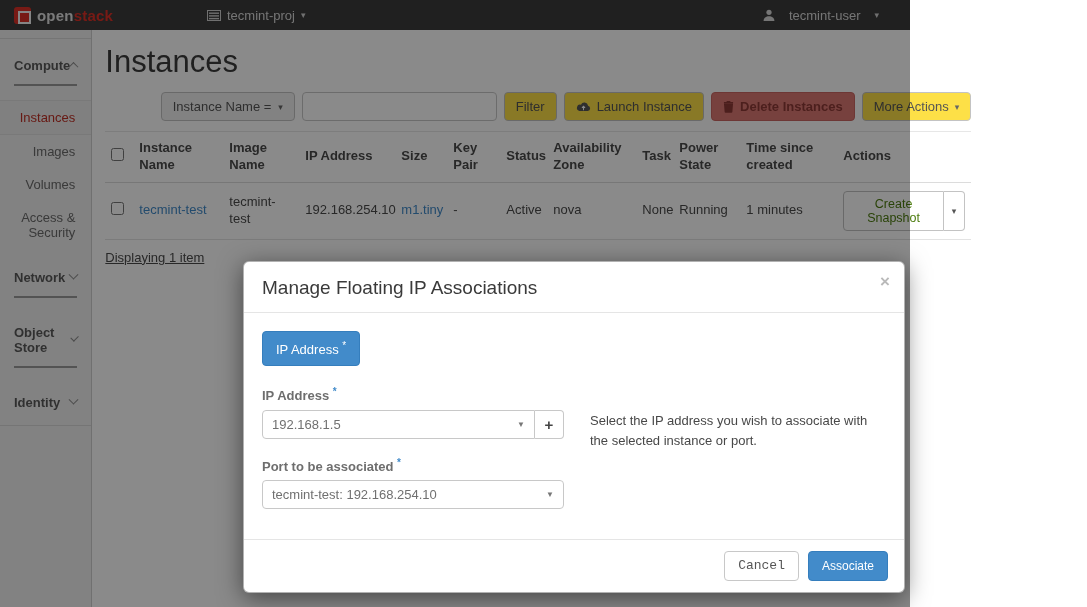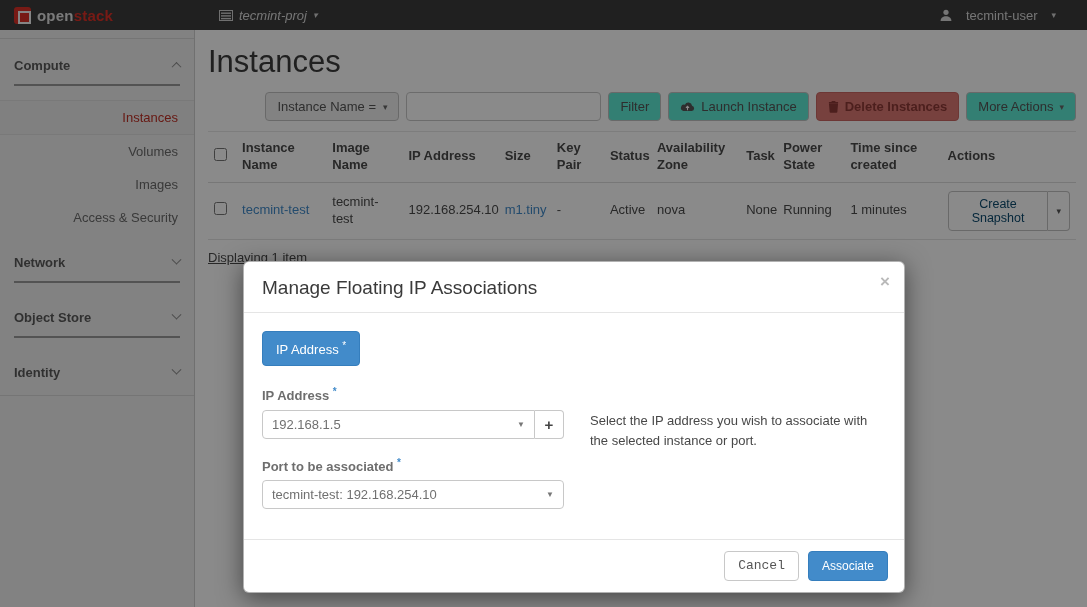--- a/index.html
+++ b/index.html
@@ -1,29 +1,29 @@
 <!DOCTYPE html>
 <html><head>
 <meta charset="utf-8">
 <style>
   * { margin:0; padding:0; box-sizing:border-box; }
   html,body { width:1087px; height:607px; overflow:hidden; background:#fff;
               font-family:"Liberation Sans", sans-serif; }
-  .app { position:relative; width:1087px; height:607px; }
+  .app { position:relative; width:910px; height:607px; }
 
   
   .topbar { position:absolute; top:0; left:0; width:100%; height:30px; background:#3b3b3b;
             display:flex; align-items:center; color:#d9d9d9; font-size:13px; z-index:1; }
   .brand { display:flex; align-items:center; gap:6px; padding-left:14px; width:195px; }
   .logo-mark { width:17px; height:17px; background:#dd3127; border-radius:3px; position:relative; display:inline-block; }
   .logo-mark::after { content:""; position:absolute; left:4px; top:4px; width:9px; height:9px;
                       border:2px solid #f5f5f5; background:#dd3127; }
   .brand-open { color:#e2e2e2; font-weight:bold; font-size:15px; letter-spacing:.2px; }
   .brand-stack { color:#dd3127; font-weight:bold; font-size:15px; letter-spacing:.2px; }
-  .proj-switch { display:flex; align-items:center; gap:6px; margin-left:24px; cursor:pointer;font-style:italic; }
+  .proj-switch { display:flex; align-items:center; gap:6px; margin-left:12px; cursor:pointer; }
   .user-menu { margin-left:auto; margin-right:31px; display:flex; align-items:center; gap:14px; cursor:pointer; }
   .caret-dn { font-size:9px; color:#cfcfcf; }
 
   
   .content-wrap { position:absolute; top:30px; left:0; right:0; bottom:0; display:flex; }
 
   
   .sidebar { width:195px; background:#f0f0f0; border-right:1px solid #cfcfcf; padding-top:8px; font-size:13px; }
   .side-topline { border-top:1px solid #d8d8d8; margin:0 0 10px 0; }
   .side-sec { padding:9px 14px; display:flex; align-items:center; justify-content:space-between;
@@ -34,40 +34,40 @@
   .chev.up { transform:rotate(-135deg) translate(-1px,-1px); }
   .chev.down { transform:rotate(45deg) translate(-2px,-2px); }
   .side-items { padding:4px 0 12px 0; }
   .side-item { text-align:right; padding:9px 16px; color:#6b6b6b; cursor:pointer; }
   .side-item.active { color:#bf3026; border-top:1px solid #e0e0e0; border-bottom:1px solid #e0e0e0; background:#ececec; }
 
   
   .main { flex:1; background:#fff; padding:8px 11px 0 13px; }
   .page-title { font-size:31px; font-weight:400; color:#3c3c3c; margin:6px 0 12px 0; }
   .toolbar { display:flex; justify-content:flex-end; align-items:center; gap:7px; margin-bottom:10px; }
-  .btn { height:29px; border:1px solid #c3c3c3; border-radius:4px; background:#5eead4; color:#555;
+  .btn { height:29px; border:1px solid #c3c3c3; border-radius:4px; background:#fde047; color:#555;
          font-size:13px; padding:0 11px; display:inline-flex; align-items:center; gap:6px;
          cursor:pointer; font-family:inherit; white-space:nowrap; }
   .filter-field { background:#f1f1f1; width:134px; justify-content:space-between; }
   .filter-input { height:29px; width:195px; border:1px solid #c8c8c8; border-radius:4px; padding:0 8px;
                   font-size:13px; color:#444; font-family:inherit; }
   .btn-danger { background:#dc7874; border-color:#c96762; color:#8d3a36; font-weight:bold; }
   .btn .sel-caret { font-size:9px; color:#666; }
 
   
   table.instances { width:100%; border-collapse:collapse; table-layout:fixed; font-size:13px; color:#4a4a4a; }
   table.instances th { text-align:left; font-weight:bold; color:#4a4a4a; padding:8px 6px; vertical-align:middle;
                        border-top:1px solid #e7e7e7; border-bottom:1px solid #dcdcdc; line-height:1.3; }
   table.instances td { padding:8px 6px; border-bottom:1px solid #e3e3e3; vertical-align:middle; line-height:1.3; }
   .c-check { width:28px; } .c-iname { width:90px; } .c-image { width:76px; } .c-ip { width:96px; }
   .c-size { width:52px; } .c-key { width:53px; } .c-status { width:47px; } .c-az { width:89px; }
   .c-task { width:37px; } .c-power { width:67px; } .c-time { width:97px; } .c-act { width:134px; }
   a.cell-link { color:#428bca; text-decoration:none; cursor:pointer; }
   .split-btn { display:inline-flex; }
-  .split-btn .main-part { border:1px solid #c3c3c3; border-radius:4px 0 0 4px; background:#fff; color:#0c4a6e;
+  .split-btn .main-part { border:1px solid #c3c3c3; border-radius:4px 0 0 4px; background:#fff; color:#4d7c0f;
                           font-size:12.5px; padding:5px 9px; cursor:pointer;text-align:center; }
   .split-btn .caret-part { border:1px solid #c3c3c3; border-left:none; border-radius:0 4px 4px 0; background:#fff;
                            color:#555; font-size:9px; padding:5px 8px; display:flex; align-items:center; cursor:pointer; }
   .displaying { font-size:13px; color:#4a4a4a; margin-top:10px;text-decoration:underline; }
 
   
   .backdrop { position:absolute; inset:0; background:rgba(0,0,0,0.46); z-index:10; }
   .modal { position:absolute; left:243px; top:261px; width:662px; z-index:20; background:#fff;
            border-radius:6px; border:1px solid rgba(0,0,0,0.3); box-shadow:0 5px 25px rgba(0,0,0,0.5);
            overflow:hidden; }
@@ -133,22 +133,22 @@
 
     <aside class="sidebar">
       <div class="side-topline"></div>
       <div class="side-sec">
         <span>Compute</span>
         <span class="chev up"></span>
       </div>
       <div class="sec-underline"></div>
       <div class="side-items">
         <div class="side-item active">Instances</div>
+        <div class="side-item">Images</div>
         <div class="side-item">Volumes</div>
-        <div class="side-item">Images</div>
         <div class="side-item">Access &amp; Security</div>
       </div>
       <div class="side-sec">
         <span>Network</span>
         <span class="chev down"></span>
       </div>
       <div class="sec-underline"></div>
       <div style="height:8px"></div>
       <div class="side-sec">
         <span>Object Store</span>

